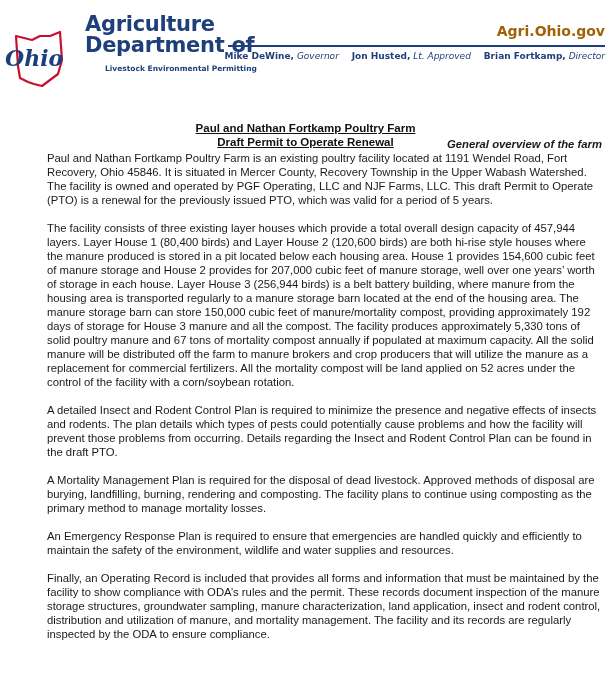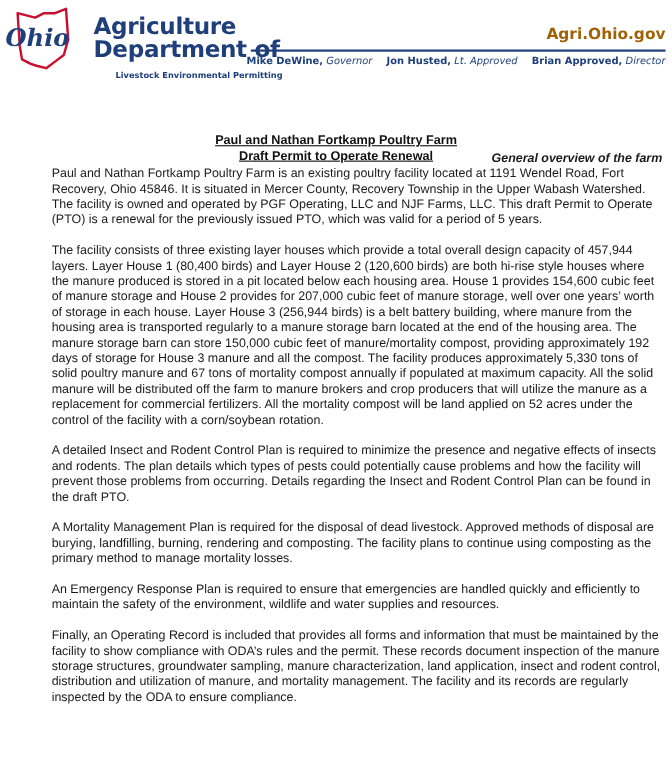--- a/index.html
+++ b/index.html
@@ -1,17 +1,17 @@
 <!DOCTYPE html>
 <html><head>
 <meta charset="utf-8">
 <style>
   html, body { margin: 0; padding: 0; background: #ffffff; }
   body { width: 611px; height: 694px; position: relative; overflow: hidden; font-family: "Liberation Sans", sans-serif; color: #1a1a1a; }
-  .logo { position: absolute; left: 2px; top: 6px; width: 80px; height: 60px; }
+  .logo { position: absolute; left: 2px; top: 30px; width: 80px; height: 60px; }
   .dept { position: absolute; left: 85px; top: 14px; color: #1f3f7a; font-weight: bold; font-size: 21px; line-height: 21px; font-family: "DejaVu Sans", sans-serif; letter-spacing: -0.3px; }
   .dept div { white-space: nowrap; }
   .subtitle { position: absolute; left: 85px; top: 64px; color: #1f3f7a; font-weight: bold; font-size: 7.5px; font-family: "DejaVu Sans", sans-serif; white-space: nowrap; padding-left: 20px; }
   .site { position: absolute; right: 6px; top: 23px; color: #a16207; font-weight: bold; font-size: 14px; font-family: "DejaVu Sans", sans-serif; }
   .rule { position: absolute; left: 228px; right: 6px; top: 45px; height: 1.5px; background: #1f3f7a; }
   .officials { position: absolute; right: 6px; top: 51px; color: #1f3f7a; font-size: 9px; font-family: "DejaVu Sans", sans-serif; white-space: nowrap; }
   .officials b { font-weight: bold; margin-top: 36px; }
   .officials i { font-weight: normal; }
   .officials .sep { display: inline-block; width: 10px; }
   .title { position: absolute; left: 0; right: 0; top: 94px; text-align: center; font-weight: bold; font-size: 11.5px; line-height: 14px; color: #111; margin-top: 27px; }
@@ -38,21 +38,21 @@
 <div class="subtitle">Livestock Environmental Permitting</div>
 
 <div class="site">Agri.Ohio.gov</div>
 <div class="rule"></div>
 
 <div class="officials">
   <b>Mike DeWine,</b>
   <i>Governor</i><span class="sep"></span>
   <b>Jon Husted,</b>
   <i>Lt. Approved</i><span class="sep"></span>
-  <b>Brian Approved,</b>
+  <b>Brian Fortkamp,</b>
   <i>Director</i>
 </div>
 
 <div class="title">
   <div>Paul and Nathan Fortkamp Poultry Farm</div>
   <div>Draft Permit to Operate Renewal</div>
 </div>
 
 <div class="content">
   <h3>General overview of the farm</h3>

